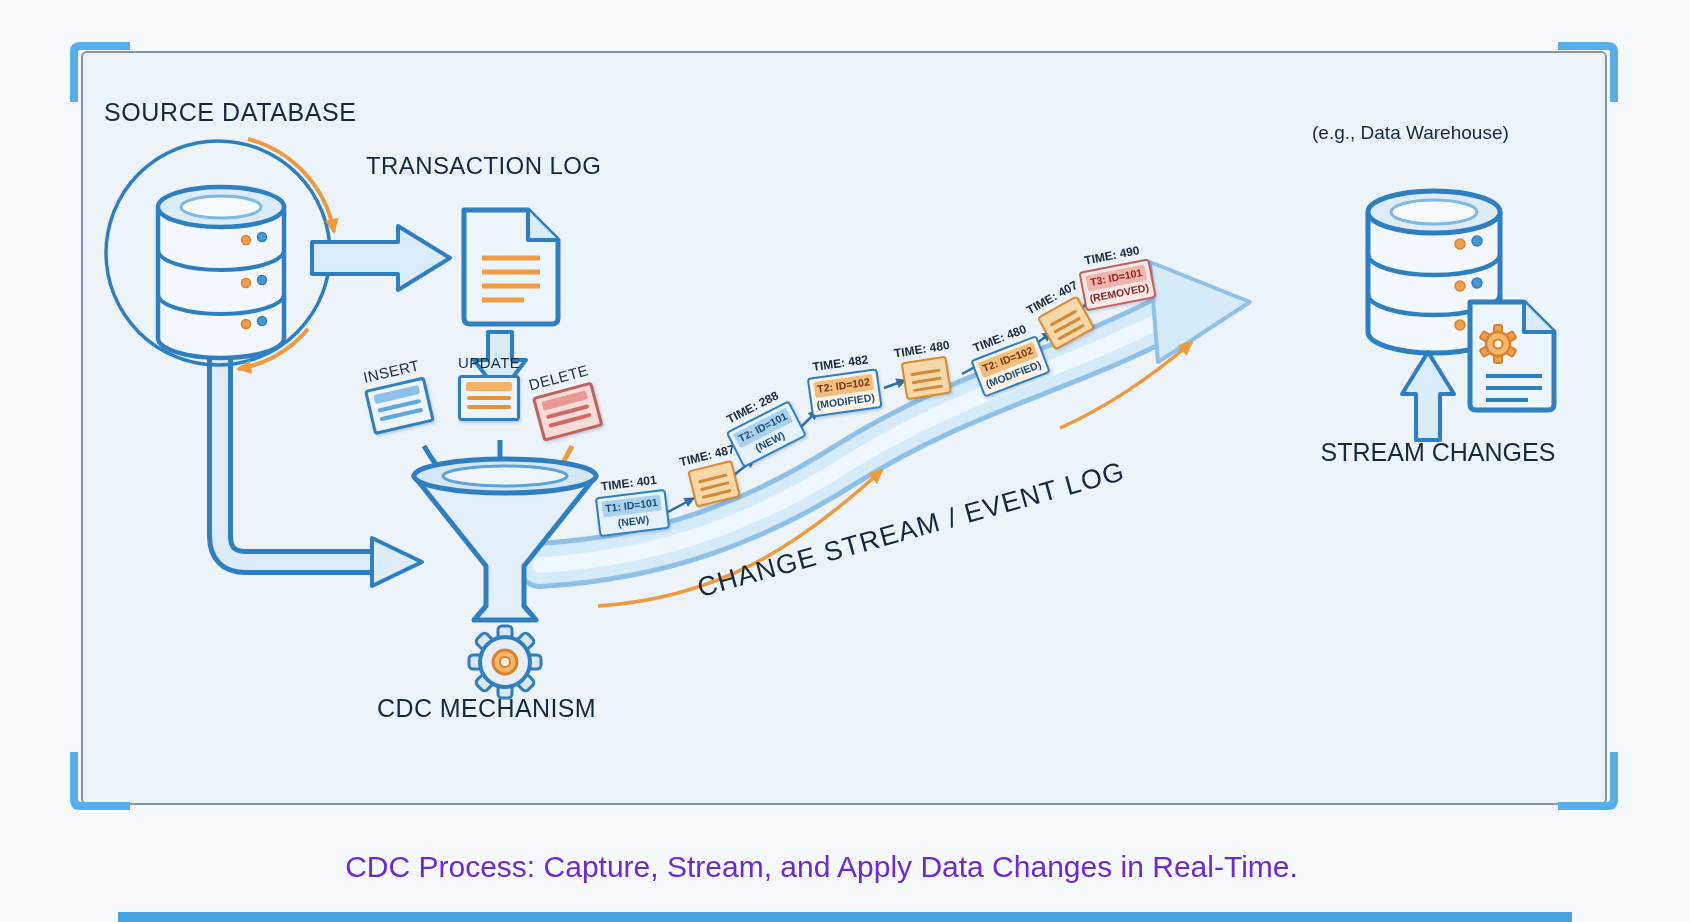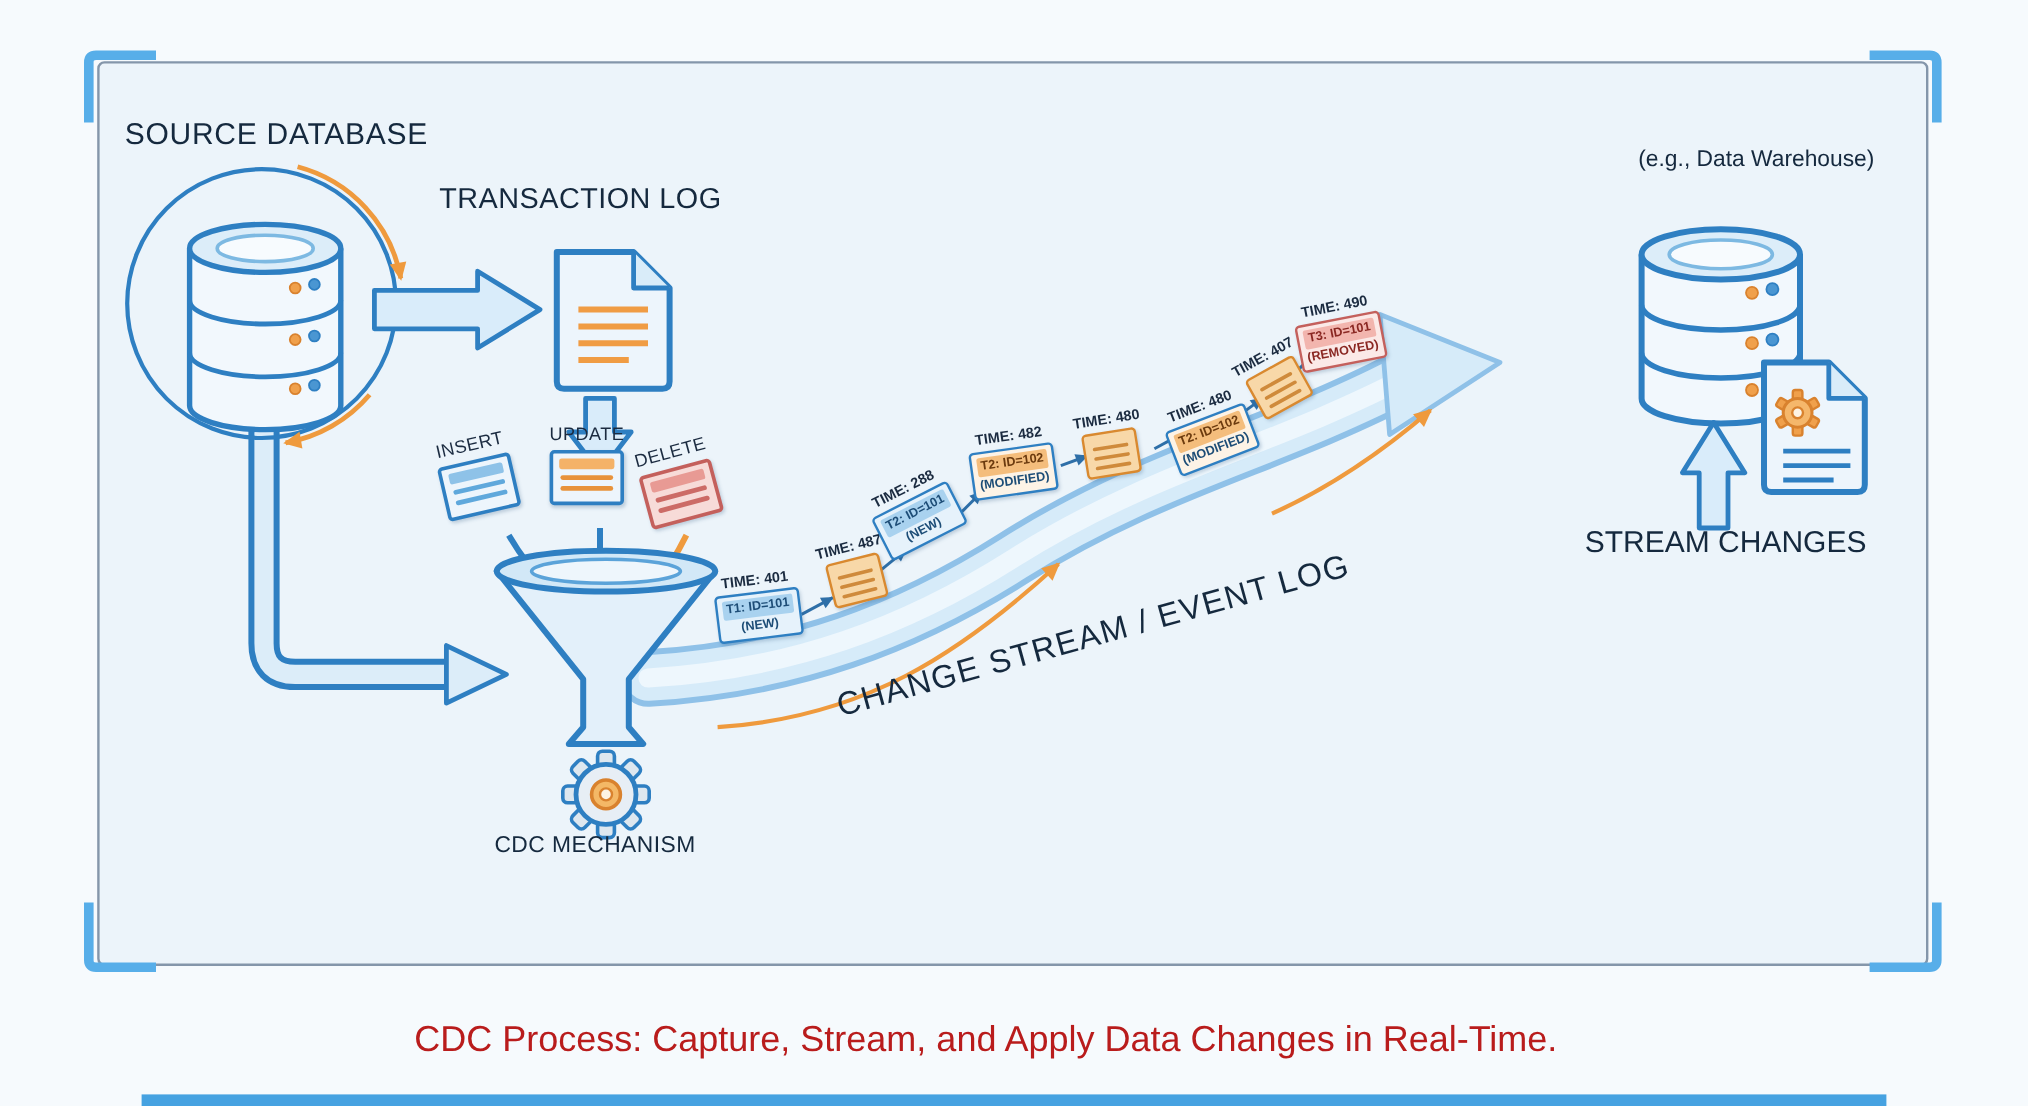--- a/index.html
+++ b/index.html
@@ -8,26 +8,26 @@
     background:#f6fafd; overflow:hidden;
     font-family:Liberation Sans, sans-serif;
     color:#15293e;
   }
   svg { position:absolute; left:0; top:0; }
 
   .biglabel { position:absolute; color:#15293e; }
   #lbl-source   { left:104px;  top:98px;  font-size:25px; letter-spacing:.6px; }
   #lbl-translog { left:366px;  top:152px; font-size:24px; letter-spacing:.4px; }
   #lbl-target   { left:1312px; top:90px;  width:250px; text-align:center; font-size:25px; letter-spacing:.4px; }
-  #lbl-target-sub { left:1312px; top:122px; width:250px; text-align:right; font-size:19px; }
+  #lbl-target-sub { left:1312px; top:122px; width:250px; text-align:left; font-size:19px; }
   #lbl-apply    { left:1318px; top:438px; width:240px; text-align:center; font-size:25px; }
-  #lbl-cdc      { left:412px;  top:694px; font-size:19px; letter-spacing:.4px; }
+  #lbl-cdc      { left:377px;  top:694px; font-size:25px; letter-spacing:.4px; }
   #lbl-stream   { left:694px;  top:574px; font-size:27px; letter-spacing:1.2px;
                   transform:rotate(-15.5deg); transform-origin:left top; font-weight:500; white-space:nowrap; }
-  #lbl-caption  { left:0; top:850px; width:1643px; text-align:center; font-size:30px; color:#b91c1c; }
+  #lbl-caption  { left:0; top:850px; width:1643px; text-align:center; font-size:30px; color:#6d28d9; }
 
   
   .opwrap { position:absolute; text-align:center; }
   .op-insert { left:366px; top:362px; transform:rotate(-13deg); }
   .op-update { left:458px; top:354px; }
   .op-delete { left:534px; top:368px; transform:rotate(-15deg); }
   .oplabel { font-size:15px; color:#1b2b40; letter-spacing:.4px; margin-bottom:4px; font-weight:500; }
   .opcard { width:62px; height:46px; margin:0 auto; border:3px solid #2e7fc2; border-radius:4px;
             background:#edf5fc; padding:3px; box-shadow:1px 2px 3px rgba(50,90,130,.25); box-sizing:border-box; }
   .opcard .band { height:9px; border-radius:2px; margin:1px 2px 5px; }

